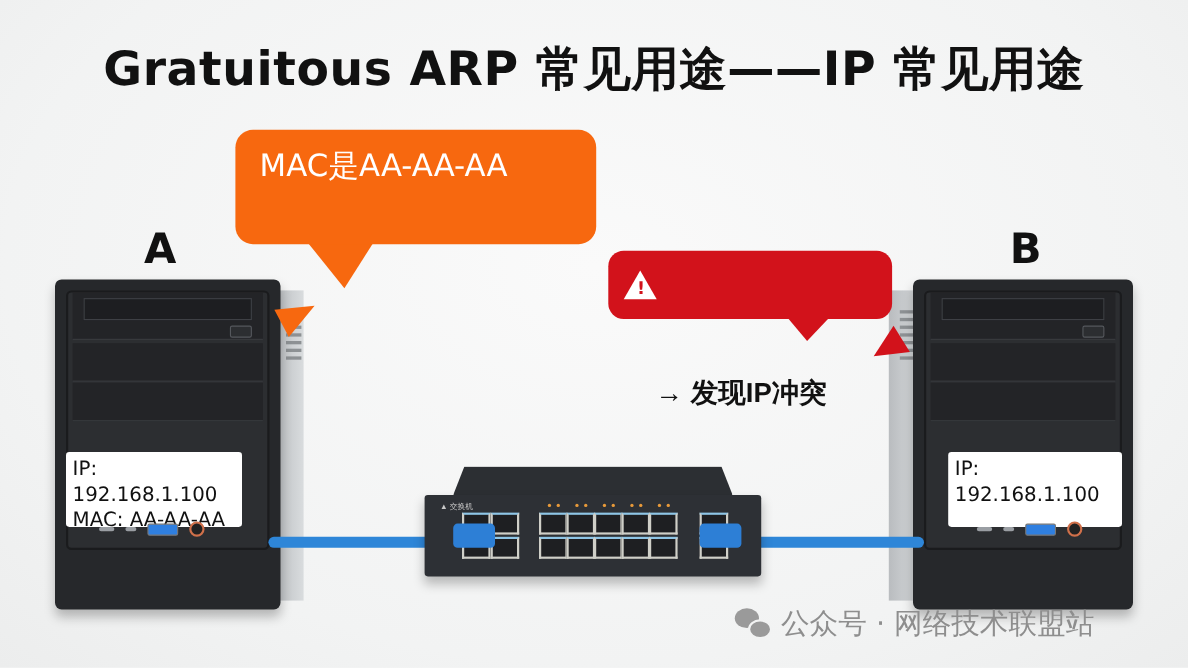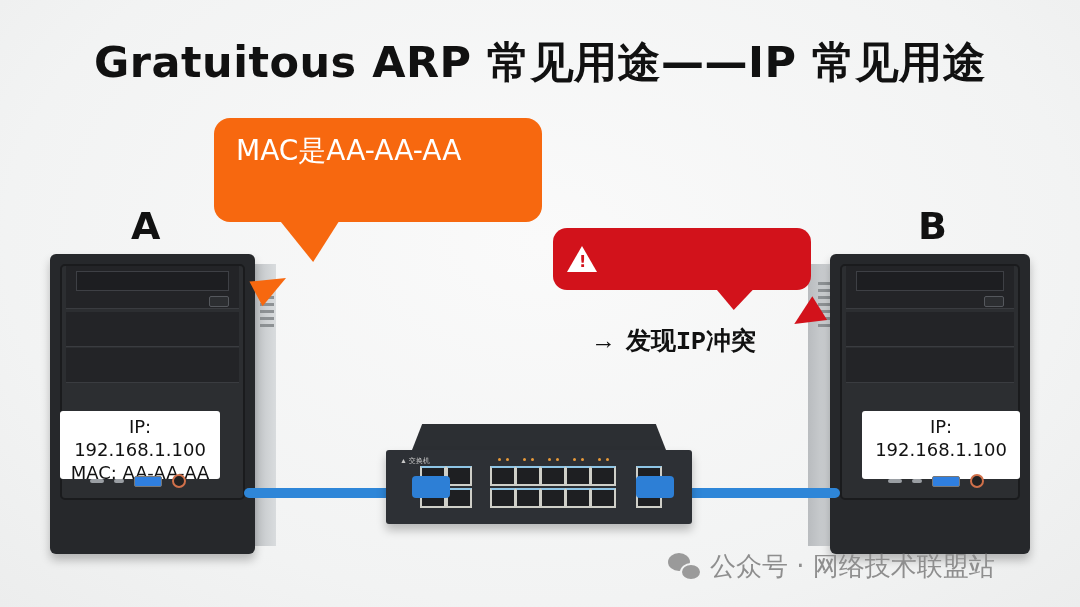--- a/index.html
+++ b/index.html
@@ -9,35 +9,35 @@
   .label-pc{position:absolute;font-weight:bold;font-size:38px;color:#111;font-family:"DejaVu Sans",sans-serif;}
   
   .tower{position:absolute;width:222px;height:300px;}
   .tower .side{position:absolute;top:10px;width:28px;height:282px;background:linear-gradient(90deg,#b9bcbf,#d9dcde);}
   .tower .front{position:absolute;top:0;width:205px;height:300px;background:#26282b;border-radius:6px;box-shadow:0 6px 10px rgba(0,0,0,.25);}
   .tower .inner{position:absolute;left:10px;right:10px;top:10px;height:232px;border:2px solid #1a1b1d;border-radius:5px;background:#2c2e31;}
   .bay{position:absolute;left:4px;right:4px;background:#232427;border-bottom:1px solid #3a3c40;}
   .drive{position:absolute;left:10px;right:10px;top:5px;height:18px;background:#1d1e21;border:1px solid #3e4045;}
   .ejbtn{position:absolute;right:10px;top:30px;width:18px;height:9px;background:#2c2e31;border:1px solid #55585d;border-radius:2px;}
   .vent{position:absolute;width:14px;height:3px;background:#8d9194;}
-  .info{position:absolute;left:10px;width:160px;height:68px;background:#fff;border-radius:3px;font-size:18px;color:#111;padding:4px 6px;box-sizing:border-box;line-height:23px;font-family:"DejaVu Sans",sans-serif;text-align:center;}
+  .info{position:absolute;left:10px;width:160px;height:68px;background:#fff;border-radius:3px;font-size:18px;color:#111;padding:4px 6px;box-sizing:border-box;line-height:23px;font-family:"DejaVu Sans",sans-serif;}
   .ports{position:absolute;left:40px;top:222px;height:10px;display:flex;align-items:center;gap:10px;}
   .p-c{width:14px;height:4px;background:#9a9ea3;border-radius:2px;}
   .p-usb{width:26px;height:9px;background:#2f7fe0;border:1px solid #777;border-radius:2px;}
   .p-jack{width:10px;height:10px;border-radius:50%;border:2px solid #d0704a;background:#222;}
   
   .bubble-orange{position:absolute;left:214px;top:118px;width:328px;height:104px;background:#f7680f;border-radius:16px;color:#fff;font-size:28px;line-height:38px;padding:14px 22px;box-sizing:border-box;font-family:"DejaVu Sans",sans-serif;}
   .tail-orange{position:absolute;left:282px;top:212px;width:0;height:0;border-left:22px solid transparent;border-right:50px solid transparent;border-top:50px solid #f7680f;transform:skewX(20deg);}
   .arrow-orange{position:absolute;left:254px;top:272px;width:0;height:0;border-top:14px solid transparent;border-bottom:14px solid transparent;border-left:34px solid #f7680f;transform:rotate(-28deg);}
   .bubble-red{position:absolute;left:553px;top:228px;width:258px;height:62px;background:#d2121b;border-radius:14px;color:#fff;font-size:26px;display:flex;align-items:center;padding-left:14px;box-sizing:border-box;font-family:"DejaVu Sans",sans-serif;}
   .tail-red{position:absolute;left:722px;top:282px;width:0;height:0;border-left:0 solid transparent;border-right:50px solid transparent;border-top:28px solid #d2121b;transform:skewX(40deg);}
   .arrow-red{position:absolute;left:792px;top:302px;width:0;height:0;border-top:14px solid transparent;border-bottom:14px solid transparent;border-right:30px solid #d2121b;transform:rotate(-32deg);}
   .warn{width:0;height:0;border-left:15px solid transparent;border-right:15px solid transparent;border-bottom:26px solid #fff;position:relative;margin-right:10px;}
   .warn span{position:absolute;left:-3px;top:6px;color:#d2121b;font-weight:bold;font-size:16px;width:6px;text-align:center;}
-  .conflict{position:absolute;left:596px;top:324px;font-weight:bold;font-size:25px;color:#111;font-family:Liberation Mono, monospace;}
+  .conflict{position:absolute;left:596px;top:340px;font-weight:bold;font-size:25px;color:#111;font-family:Liberation Sans, sans-serif;}
   
   .switch{position:absolute;left:386px;top:424px;width:306px;height:100px;}
   .sw-top{position:absolute;left:26px;right:26px;top:0;height:26px;background:#2c2f33;clip-path:polygon(4% 0,96% 0,100% 100%,0 100%);}
   .sw-front{position:absolute;left:0;right:0;top:26px;height:74px;background:#2d3035;border-radius:3px;box-shadow:0 6px 10px rgba(0,0,0,.25);}
   .port{position:absolute;width:22px;height:16px;background:#1e1f22;border:2px solid #cfcfc8;border-top-color:#8ec5e6;}
   .led{position:absolute;width:3px;height:3px;background:#e89a3a;border-radius:50%;}
   .sw-brand{position:absolute;left:14px;top:6px;font-size:7px;color:#c8c8c8;}
   
   .cable{position:absolute;height:10px;background:#2e86d8;border-radius:5px;}
   .plug{position:absolute;width:38px;height:22px;background:#2d7fd6;border-radius:4px;}

